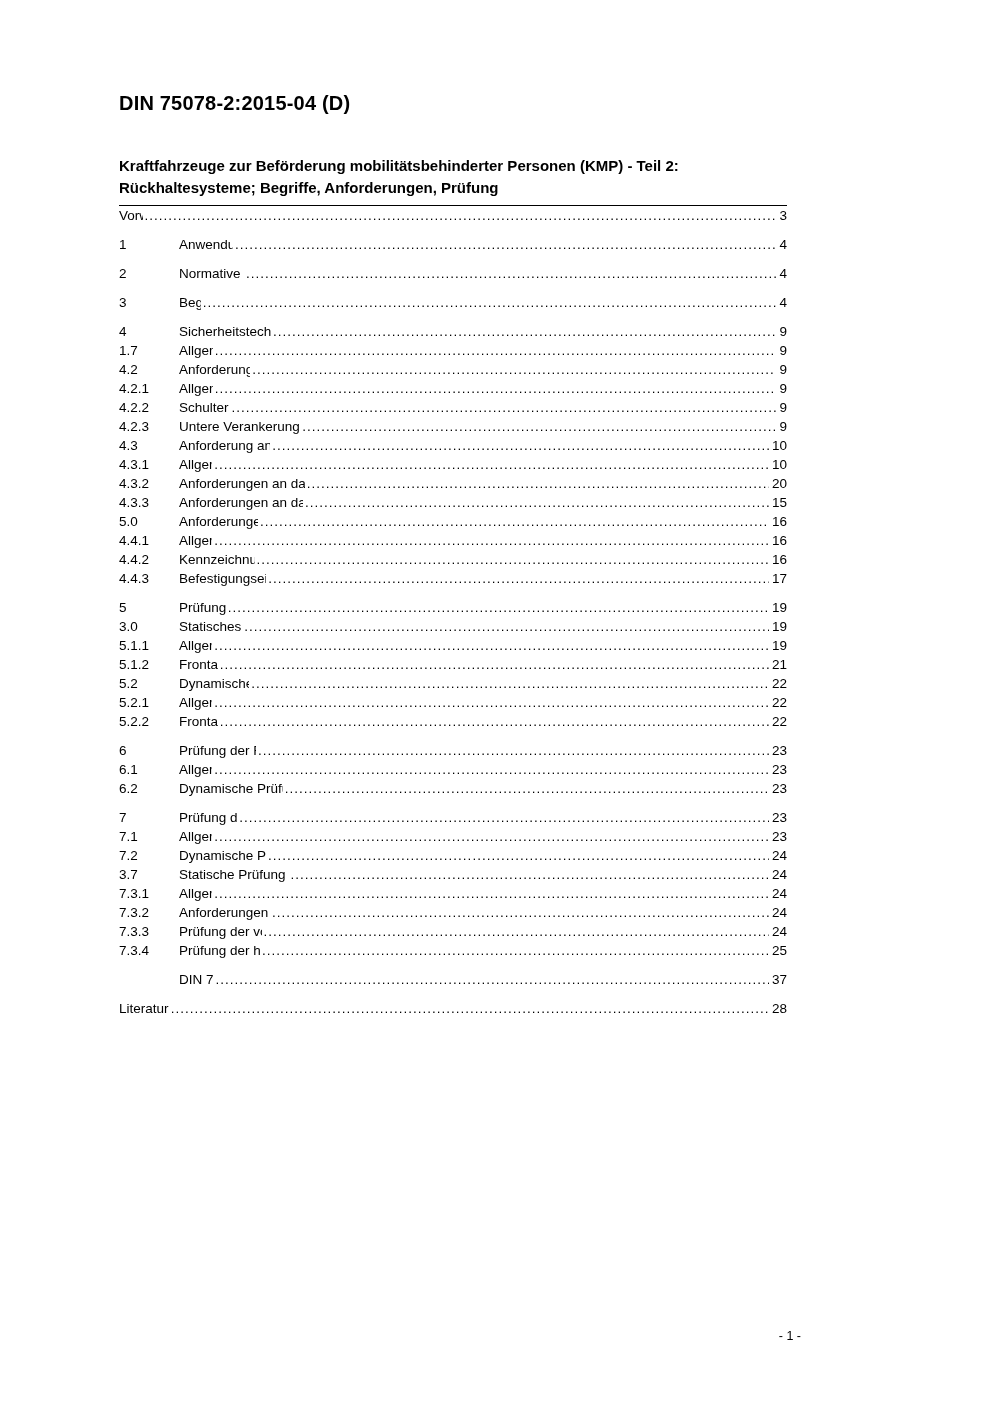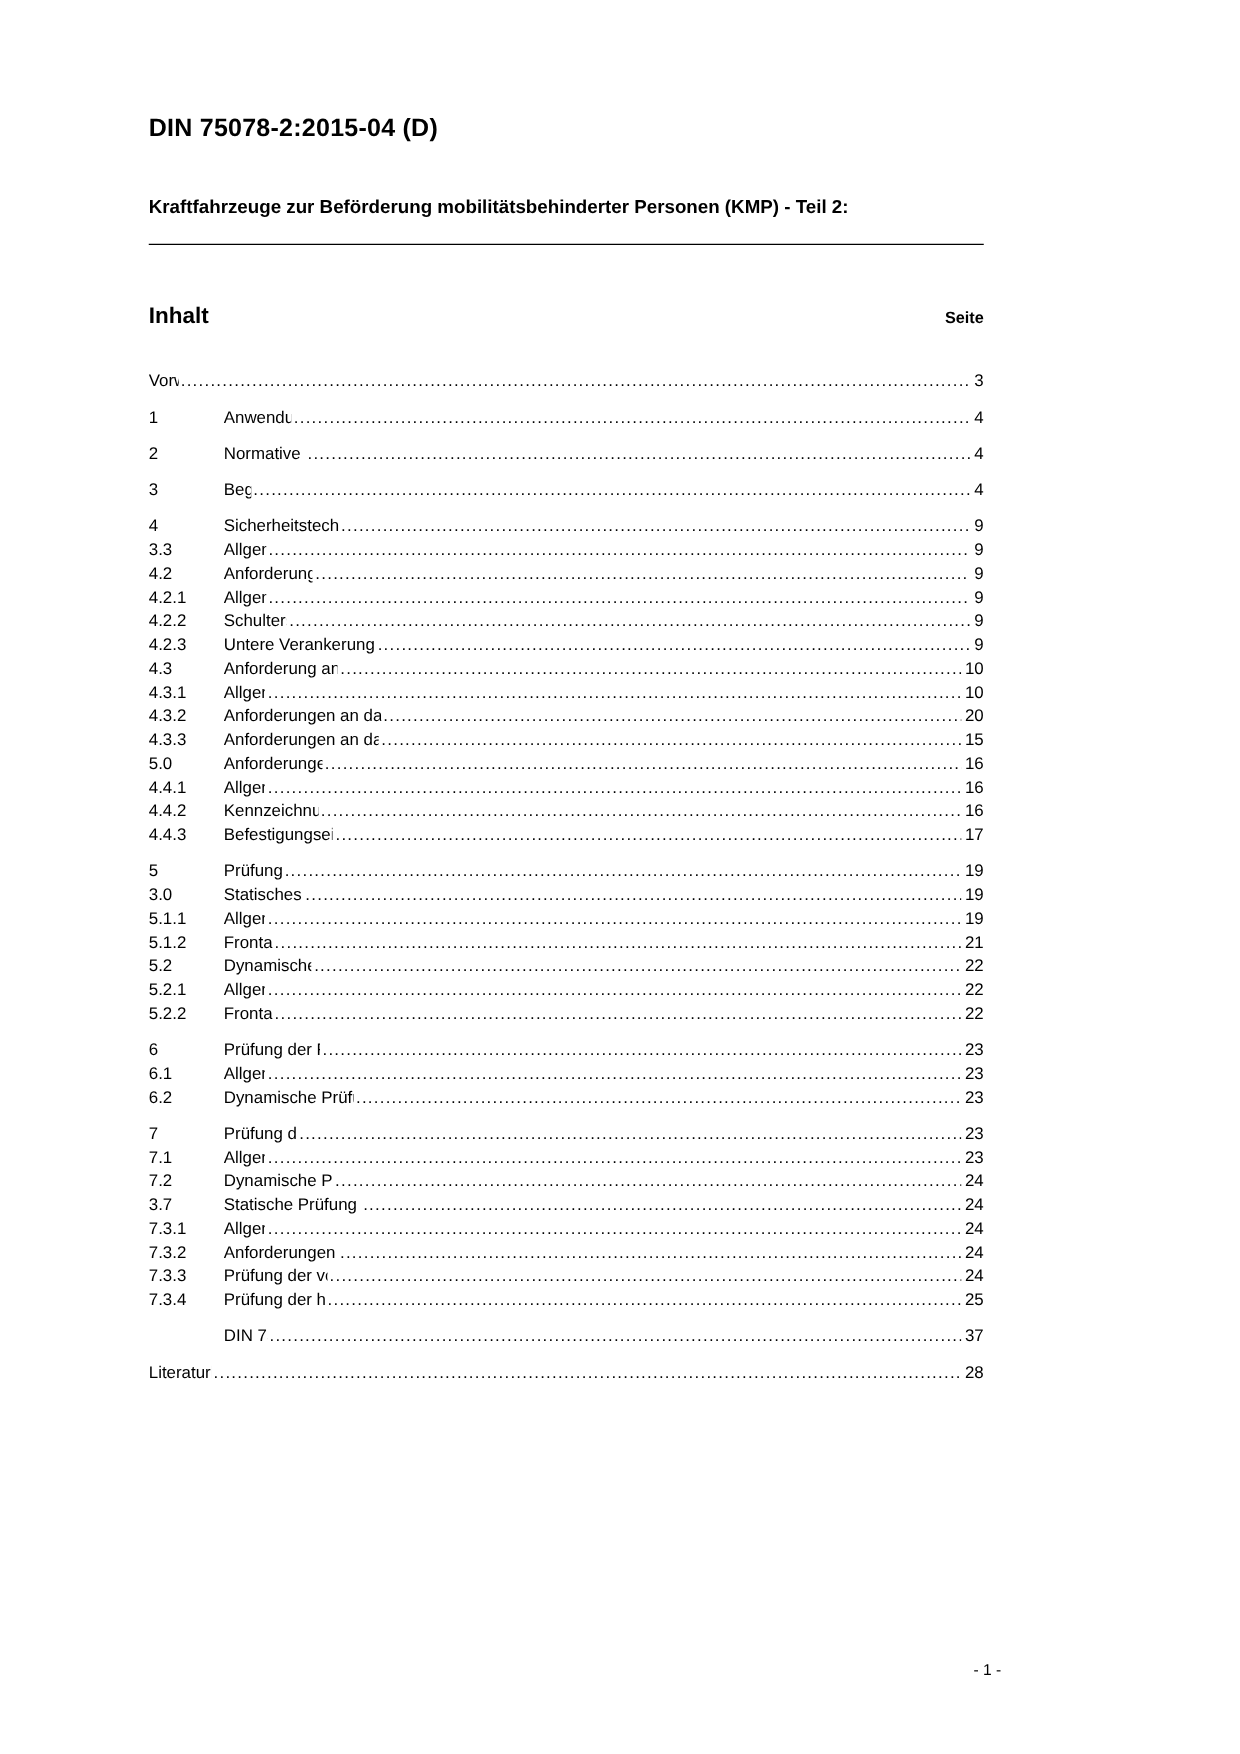--- a/index.html
+++ b/index.html
@@ -19,21 +19,21 @@
   .doc-title {
     font-size: 20px;
     font-weight: bold;
     letter-spacing: 0.2px;
     margin-bottom: 40px;
   }
   .doc-subtitle {
     font-size: 15px;
     font-weight: bold;
     line-height: 22px;
-    padding-bottom: 18px;
+    padding-bottom: 6px;
     border-bottom: 1.5px solid #000000;
   }
   .inhalt-row {
     display: flex;
     justify-content: space-between;
     align-items: baseline;
     margin-top: 46px;
     margin-bottom: 32px;
   }
   .inhalt-heading {
@@ -83,26 +83,23 @@
 </style>
 </head>
 <body>
 
 <div class="page">
 
   <h1 class="doc-title">DIN 75078-2:2015-04 (D)</h1>
 
   <div class="doc-subtitle">
     <div>Kraftfahrzeuge zur Beförderung mobilitätsbehinderter Personen (KMP) - Teil 2:</div>
+    <div>Rückhaltesysteme; Begriffe, Anforderungen, Prüfung</div>
   </div>
 
-  <div class="inhalt-row">
-    <span class="inhalt-heading">Inhalt</span>
-    <span class="seite-label">Seite</span>
-  </div>
 
   <div class="toc">
       <div class="toc-group">
         <div class="toc-row">
           <span class="toc-title">Vorwort</span>
           <span class="toc-leader"></span>
           <span class="toc-page">3</span>
         </div>
       </div>
       <div class="toc-group">
@@ -130,21 +127,21 @@
         </div>
       </div>
       <div class="toc-group">
         <div class="toc-row">
           <span class="toc-num">4</span>
           <span class="toc-title">Sicherheitstechnische Anforderungen</span>
           <span class="toc-leader"></span>
           <span class="toc-page">9</span>
         </div>
         <div class="toc-row">
-          <span class="toc-num">3.3</span>
+          <span class="toc-num">1.7</span>
           <span class="toc-title">Allgemeines</span>
           <span class="toc-leader"></span>
           <span class="toc-page">9</span>
         </div>
         <div class="toc-row">
           <span class="toc-num">4.2</span>
           <span class="toc-title">Anforderungen an das KMP</span>
           <span class="toc-leader"></span>
           <span class="toc-page">9</span>
         </div>

